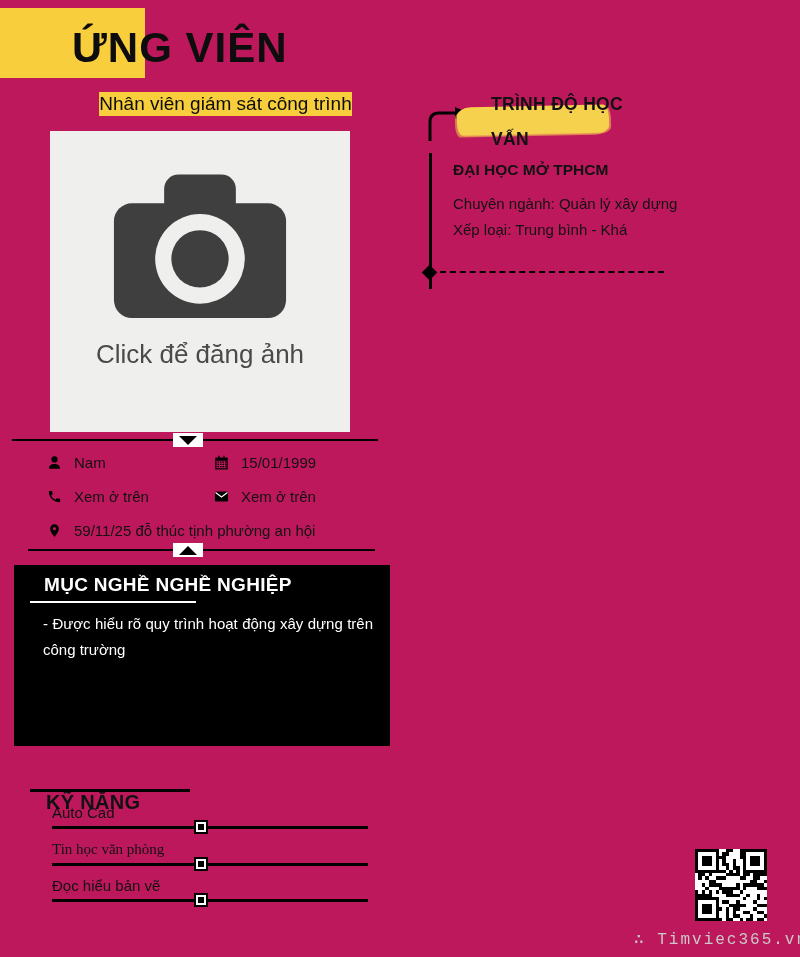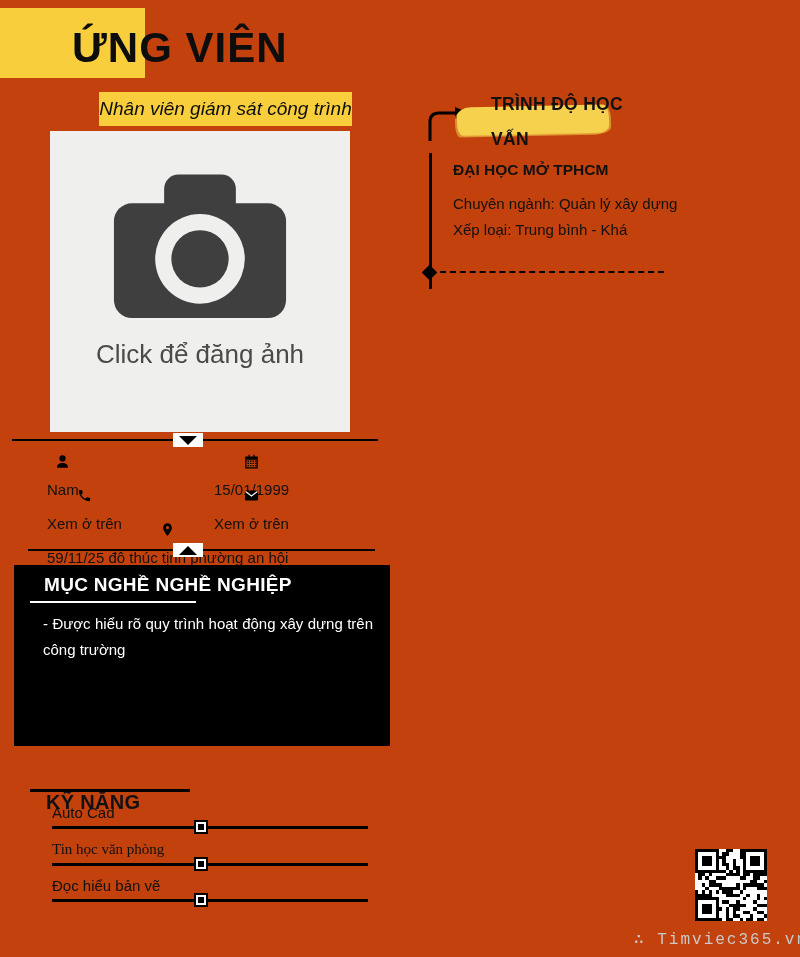--- a/index.html
+++ b/index.html
@@ -1,37 +1,37 @@
 <!DOCTYPE html>
 <html><head>
 <meta charset="utf-8">
 <style>
   * { margin:0; padding:0; box-sizing:border-box; }
   html,body { background:#ffffff; }
   body { font-family:"Liberation Sans","DejaVu Sans",sans-serif; color:#111; }
-  .page { position:relative; width:800px; height:957px; background:#c2410c; overflow:hidden; }
+  .page { position:relative; width:800px; height:957px; background:#be185d; overflow:hidden; }
 
   
   .title-block { position:absolute; left:0; top:8px; width:145px; height:70px; background:#F8CE3C; }
   .page-title { position:absolute; left:72px; top:24px; font-size:42px; font-weight:800; letter-spacing:1px; color:#0d0d0d; white-space:nowrap; }
-  .position-badge { position:absolute; left:99px; top:92px; width:253px; height:34px; background:#F8CE3C; display:flex; align-items:center; justify-content:center; font-size:19px; color:#0d0d0d; white-space:nowrap;font-style:italic; }
+  .position-badge { position:absolute; left:99px; top:92px; width:253px; height:24px; background:#F8CE3C; display:flex; align-items:center; justify-content:center; font-size:19px; color:#0d0d0d; white-space:nowrap; }
 
   
   .photo-box { position:absolute; left:50px; top:131px; width:300px; height:301px; background:#EFEFED; cursor:pointer; }
   .camera-svg { position:absolute; left:60px; top:40px; width:180px; height:156px; }
   .photo-label { position:absolute; left:0; top:208px; width:100%; text-align:center; font-size:26px; color:#4a4a4a; }
 
   
   .divider { position:absolute; height:2px; background:#000; }
   .tri-wrap { position:absolute; width:30px; height:14px; background:#fff; display:flex; align-items:center; justify-content:center; }
   .tri-down { width:0; height:0; border-left:9px solid transparent; border-right:9px solid transparent; border-top:9px solid #000; }
   .tri-up { width:0; height:0; border-left:9px solid transparent; border-right:9px solid transparent; border-bottom:9px solid #000; }
 
   
-  .info-item { position:absolute; display:flex; align-items:center; gap:12px; font-size:15px; color:#111; white-space:nowrap;flex-direction:column; }
+  .info-item { position:absolute; display:flex; align-items:center; gap:12px; font-size:15px; color:#111; white-space:nowrap; }
   .info-icon { width:15px; height:15px; flex:0 0 15px; }
   .info-icon svg { width:15px; height:15px; display:block; }
 
   
   .objective-box { position:absolute; left:14px; top:565px; width:376px; height:181px; background:#000; color:#fff; }
   .objective-heading { position:absolute; left:30px; top:9px; font-size:19px; font-weight:700; letter-spacing:0.3px; white-space:nowrap; }
   .objective-underline { position:absolute; left:16px; top:36px; width:166px; height:2px; background:#fff; }
   .objective-body { position:absolute; left:29px; top:46px; width:330px; font-size:15px; line-height:26px; }
   .objective-body p { text-align:justify; }
 

